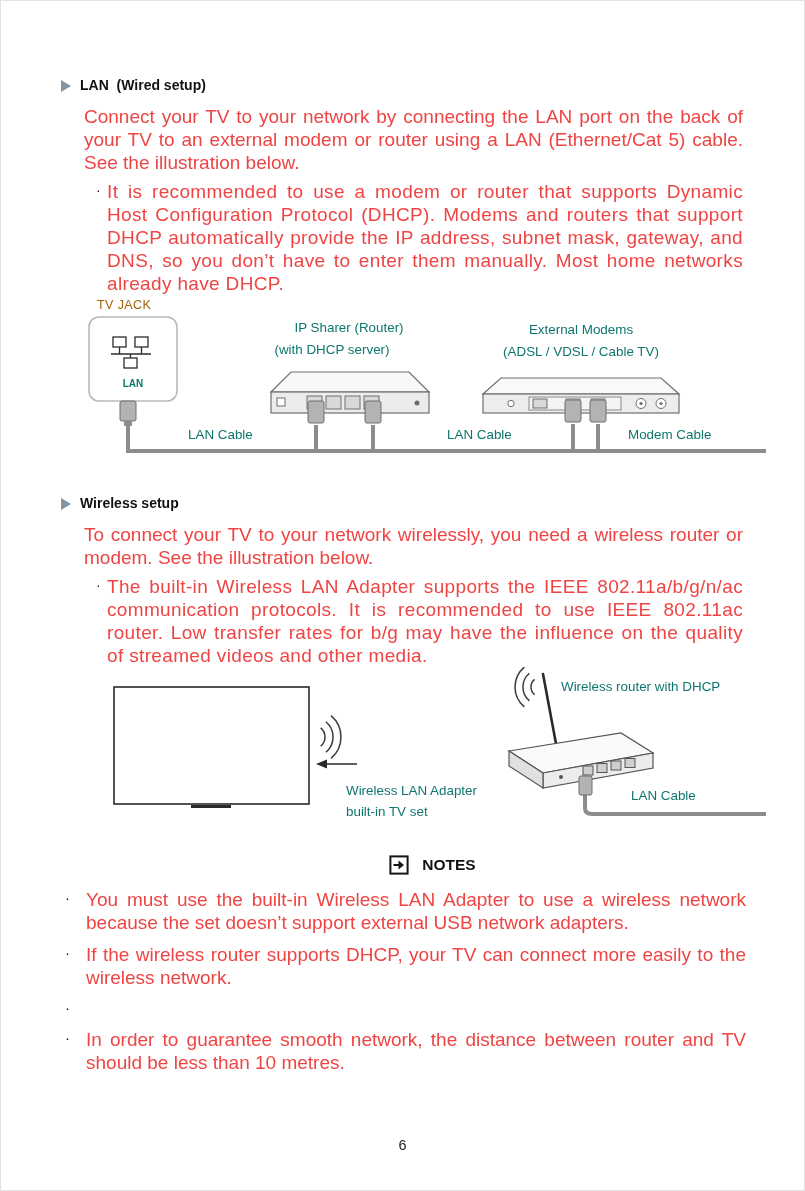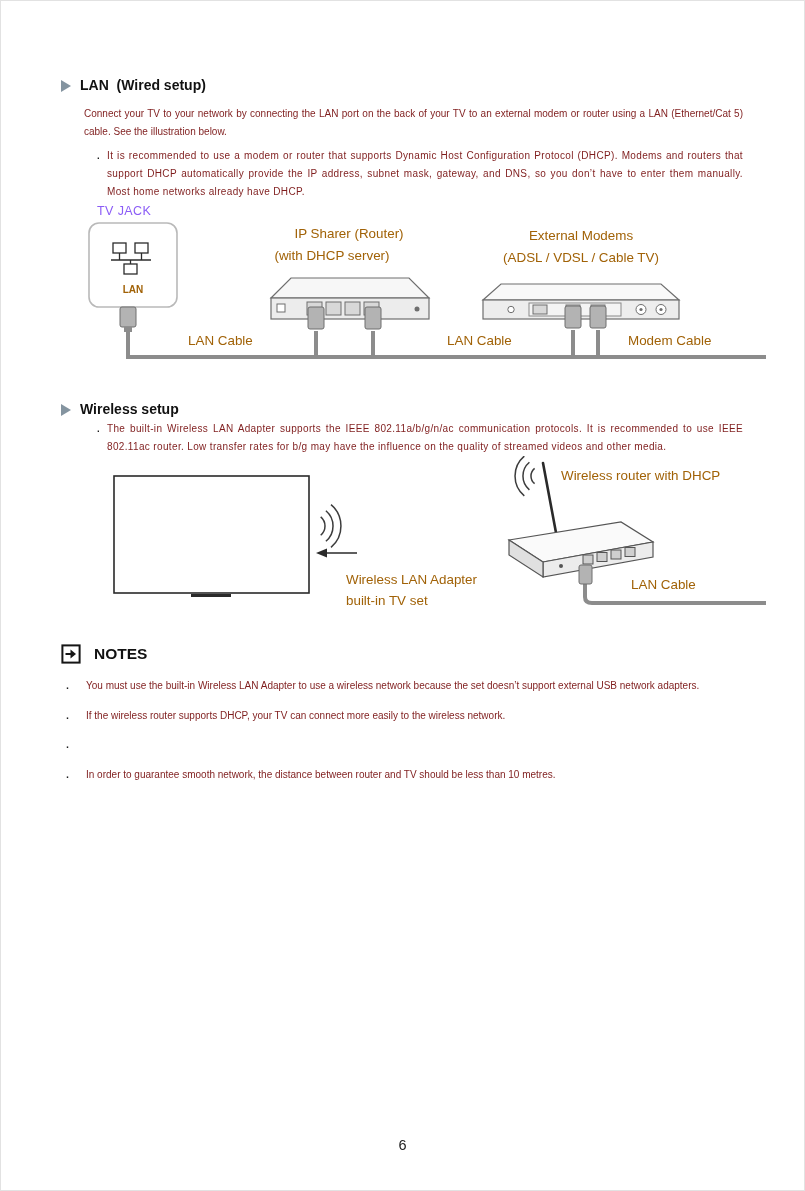--- a/index.html
+++ b/index.html
@@ -17,32 +17,32 @@
   .section-head.first { padding-top:74px; }
   .section-head.second { margin-top:26px; }
   .tri {
     width:0; height:0; flex:0 0 auto;
     border-left:10px solid #8494a0;
     border-top:6.5px solid transparent;
     border-bottom:6.5px solid transparent;
     margin-right:9px;
   }
   .section-title { font-size:14px; font-weight:bold; color:#111; white-space:pre; line-height:21px; }
-  .para { font-size:10px; line-height:18px; text-align:justify; color:#7f1d1d; }
+  .para { font-size:19px; line-height:23px; text-align:justify; color:#ef4444; }
   .intro { margin:9px 0 6px 83px; width:659px; }
   .sec-bullet { display:flex; margin-left:95px; width:647px; }
   .sec-bullet .dot { width:11px; flex:0 0 auto; font-size:14px; line-height:20.6px; }
   .sec-bullet .para { flex:1; letter-spacing:0.35px; }
   .diagram { position:relative; margin-left:60px; width:710px; }
   .d1 { height:168px; margin-top:4px; }
   .d2 { height:168px; margin-top:0; }
-  .dlabel { position:absolute; font-size:13.4px; color:#a16207; white-space:nowrap; line-height:16px; }
+  .dlabel { position:absolute; font-size:13.4px; color:#0f766e; white-space:nowrap; line-height:16px; }
   .dlabel.center { text-align:center; }
-  .gray { color:#8b5cf6; }
-  .notes-head { display:flex; align-items:center; gap:13px; margin:20px 0 13px 60px; }
+  .gray { color:#a16207; }
+  .notes-head { display:flex; align-items:center; gap:13px; margin:20px 0 13px 60px;justify-content:center; }
   .notes-title { font-size:15.5px; font-weight:bold; color:#111; }
   .note-item { display:flex; margin:0 0 9px 64px; width:681px; }
   .note-item .dot { width:21px; flex:0 0 auto; font-size:15px; line-height:20.6px; }
   .note-body { flex:1; }
   .subline { text-align:left; margin-top:5px; }
   .page-number { position:absolute; top:1136px; left:0; width:100%; text-align:center; font-size:14.5px; color:#1d1d1d; }
 </style>
 </head>
 <body>
 
@@ -134,20 +134,21 @@
       <div class="dlabel" style="left:386px;top:128px">LAN Cable</div>
       <div class="dlabel" style="left:567px;top:128px">Modem Cable</div>
     </div>
   </section>
 
   <section>
     <div class="section-head second">
       <span class="tri"></span>
       <h2 class="section-title">Wireless setup</h2>
     </div>
+    <p class="para intro">To connect your TV to your network wirelessly, you need a wireless router or modem. See the illustration below.</p>
     <div class="sec-bullet">
       <span class="dot">·</span>
       <p class="para">The built-in Wireless LAN Adapter supports the IEEE 802.11a/b/g/n/ac communication protocols. It is recommended to use IEEE 802.11ac router. Low transfer rates for b/g may have the influence on the quality of streamed videos and other media.</p>
     </div>
 
     <div class="diagram d2">
       <svg viewBox="0 0 710 168" width="710" height="168">
 
         <g>
           <rect x="53" y="20" width="195" height="117" fill="#ffffff" stroke="#2a2a2a" stroke-width="1.6"></rect>

